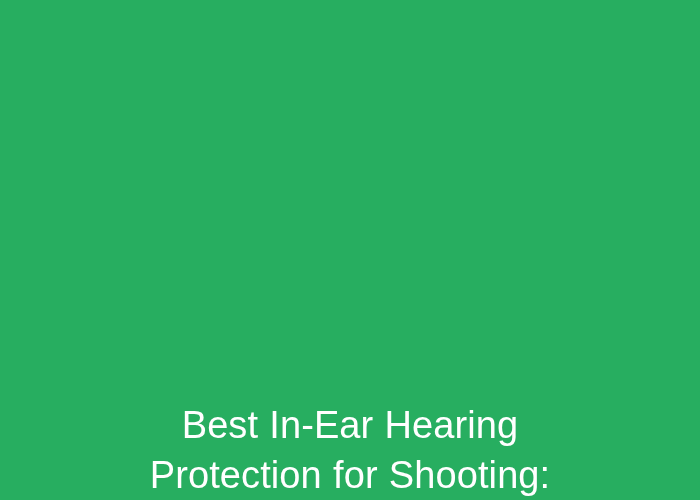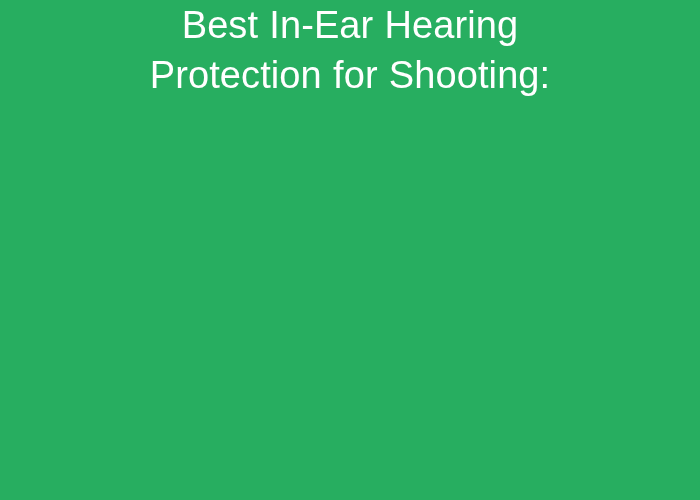--- a/index.html
+++ b/index.html
@@ -16,21 +16,21 @@
   }
 
   
   .banner {
     position: relative;
     box-sizing: border-box;
     width: 700px;
     height: 500px;
     background-color: #27ae60;
     display: flex;
-    align-items: flex-start;
+    align-items: flex-end;
     justify-content: center;
   }
 
   
   .banner-title {
     width: 500px;
     margin: 0;
     padding: 0;
     text-align: center;
     color: #ffffff;

